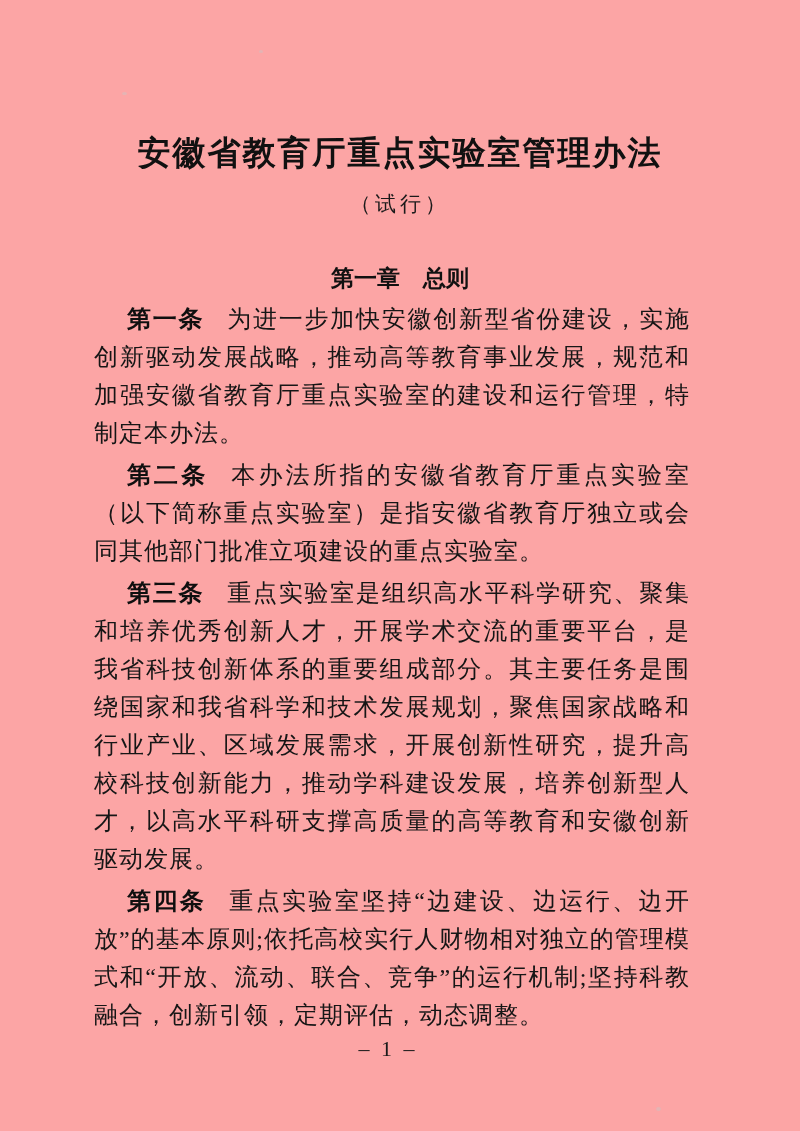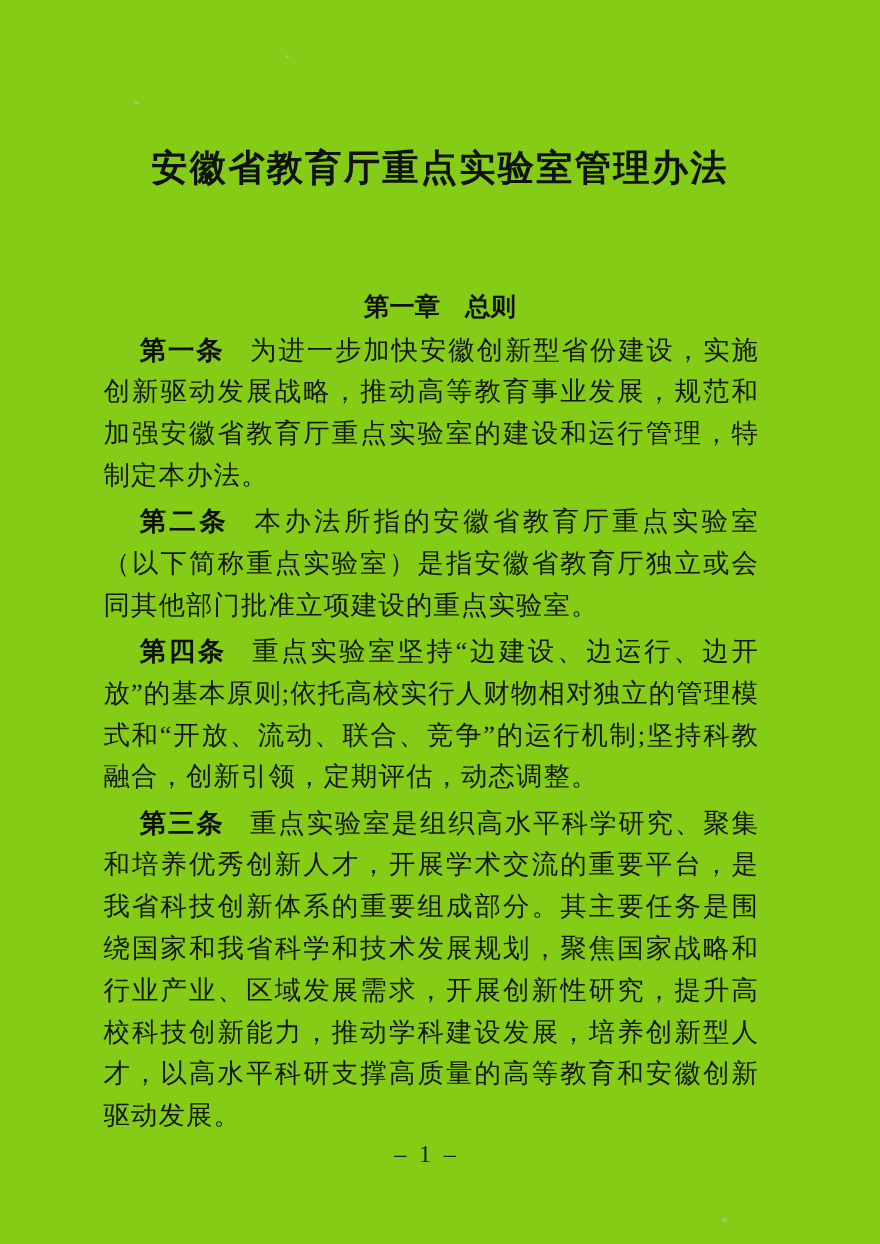--- a/index.html
+++ b/index.html
@@ -4,21 +4,21 @@
 <style>
   html, body {
     margin: 0;
     padding: 0;
     background: #ffffff;
   }
   .page {
     position: relative;
     width: 800px;
     height: 1131px;
-    background: #84cc16;
+    background: #fca5a5;
     color: #161616;
     font-family: "Liberation Serif", "DejaVu Serif", serif;
     overflow: hidden;
   }
   .doc-title {
     position: absolute;
     top: 131px;
     left: 0;
     width: 800px;
     margin: 0;
@@ -92,32 +92,33 @@
   .speck-2 { left: 259px; top: 50px;  width: 4px; height: 3px; }
   .speck-3 { left: 656px; top: 1107px; width: 5px; height: 4px; }
 </style>
 </head>
 <body>
 
 <div class="page">
 
   <h1 class="doc-title">安徽省教育厅重点实验室管理办法</h1>
 
+  <div class="doc-subtitle">（试行）</div>
 
   <h2 class="chapter-heading">第一章　总则</h2>
 
   <div class="body-text">
 
     <p class="article"><span class="article-num">第一条</span><span class="article-text">为进一步加快安徽创新型省份建设，实施创新驱动发展战略，推动高等教育事业发展，规范和加强安徽省教育厅重点实验室的建设和运行管理，特制定本办法。</span></p>
 
     <p class="article"><span class="article-num">第二条</span><span class="article-text">本办法所指的安徽省教育厅重点实验室（以下简称重点实验室）是指安徽省教育厅独立或会同其他部门批准立项建设的重点实验室。</span></p>
 
+    <p class="article"><span class="article-num">第三条</span><span class="article-text">重点实验室是组织高水平科学研究、聚集和培养优秀创新人才，开展学术交流的重要平台，是我省科技创新体系的重要组成部分。其主要任务是围绕国家和我省科学和技术发展规划，聚焦国家战略和行业产业、区域发展需求，开展创新性研究，提升高校科技创新能力，推动学科建设发展，培养创新型人才，以高水平科研支撑高质量的高等教育和安徽创新驱动发展。</span></p>
+
     <p class="article"><span class="article-num">第四条</span><span class="article-text">重点实验室坚持“边建设、边运行、边开放”的基本原则;依托高校实行人财物相对独立的管理模式和“开放、流动、联合、竞争”的运行机制;坚持科教融合，创新引领，定期评估，动态调整。</span></p>
-
-    <p class="article"><span class="article-num">第三条</span><span class="article-text">重点实验室是组织高水平科学研究、聚集和培养优秀创新人才，开展学术交流的重要平台，是我省科技创新体系的重要组成部分。其主要任务是围绕国家和我省科学和技术发展规划，聚焦国家战略和行业产业、区域发展需求，开展创新性研究，提升高校科技创新能力，推动学科建设发展，培养创新型人才，以高水平科研支撑高质量的高等教育和安徽创新驱动发展。</span></p>
 
   </div>
 
   <div class="page-number">– 1 –</div>
 
   <div class="speck speck-1"></div>
   <div class="speck speck-2"></div>
   <div class="speck speck-3"></div>
 
 </div>

